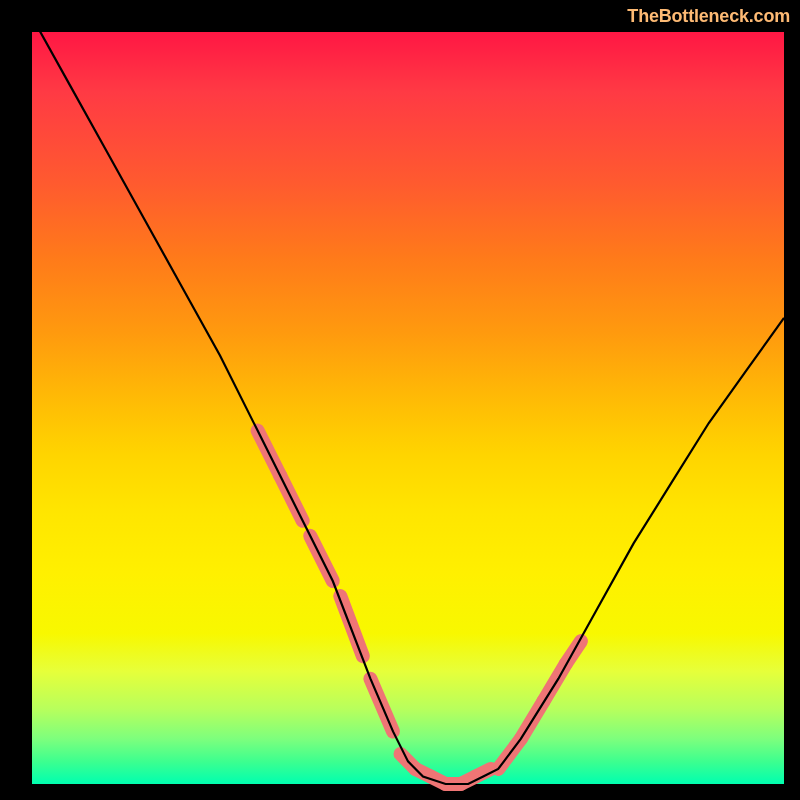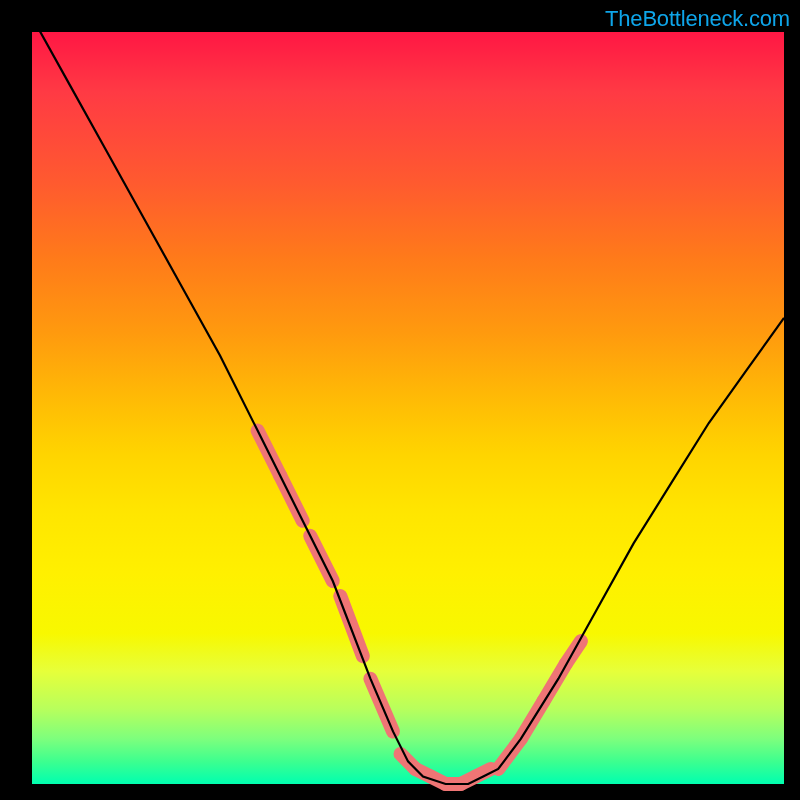--- a/index.html
+++ b/index.html
@@ -42,23 +42,23 @@
       #b8ff5c 90%,
       #7dff7d 94%,
       #3dff8f 97%,
       #00ffb0 100%
     );
   }
   .watermark {
     position: absolute;
     top: 6px;
     right: 10px;
-    color: #0ea5e9;
-    font-size: 22px;
-    font-weight: 400;
+    color: #fdba74;
+    font-size: 18px;
+    font-weight: 700;
     letter-spacing: -0.2px;
     user-select: none;
   }
   svg.curve-layer {
     position: absolute;
     left: 0;
     top: 0;
     width: 752px;
     height: 752px;
     overflow: visible;

